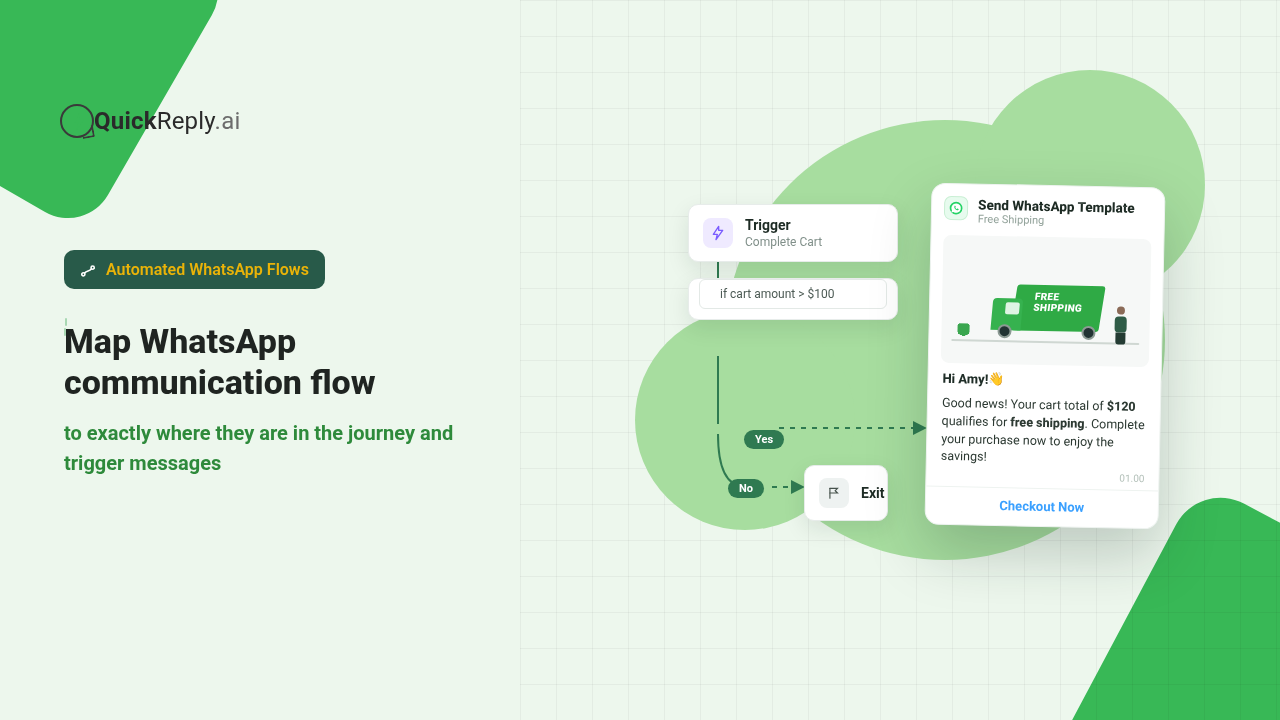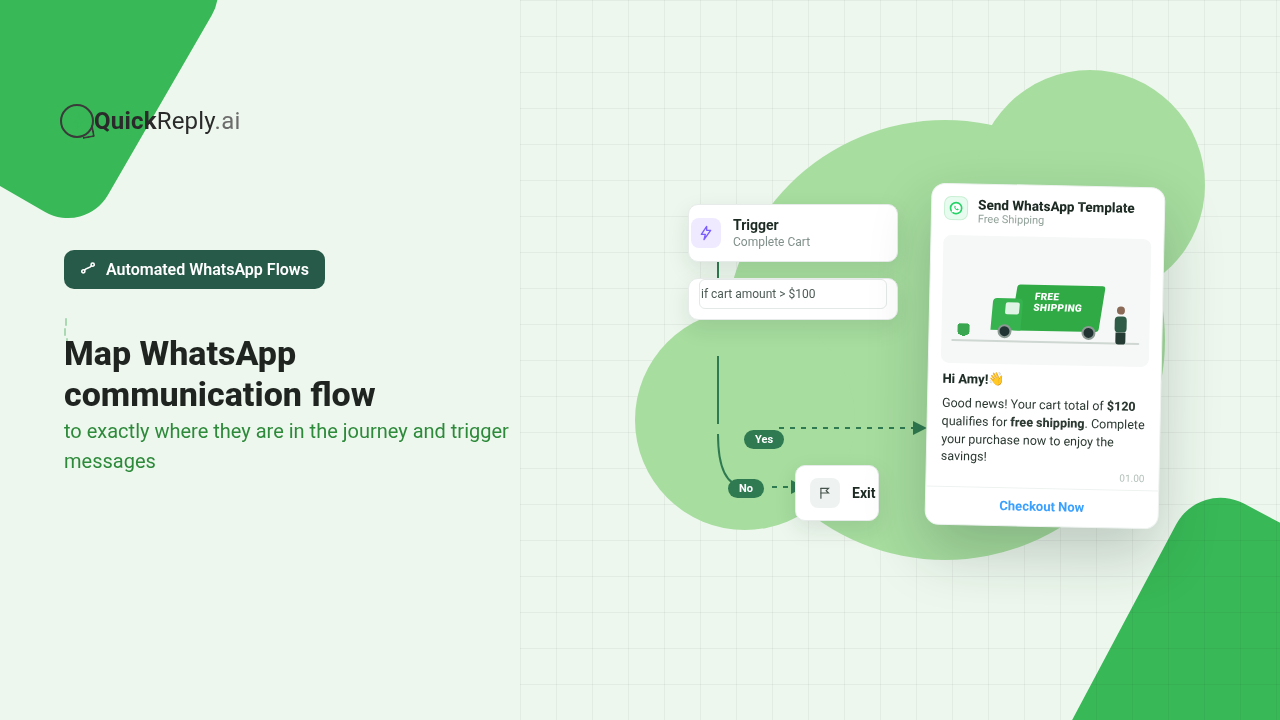--- a/index.html
+++ b/index.html
@@ -18,47 +18,47 @@
 
 .logo{position:absolute;left:60px;top:104px;display:flex;align-items:center;}
 .logo .mark{width:34px;height:34px;border:2px solid #3a3a3a;border-radius:50%;position:relative}
 .logo .mark::before{content:"";position:absolute;right:-2px;bottom:-2px;width:10px;height:10px;border-right:2px solid #3a3a3a;border-bottom:2px solid #3a3a3a;transform:rotate(-10deg);border-bottom-right-radius:2px}
 .logo .mark svg{position:absolute;left:7px;top:6px}
 .logo .word{font-size:24px;font-weight:400;color:#2a2a2a;letter-spacing:.2px}
 .logo .word .quick{font-weight:700}
 
 
 .left{position:absolute;left:64px;top:250px;width:450px}
-.pill{display:inline-flex;align-items:flex-start;gap:10px;background:#285a49;color:#ffffff;border-radius:10px;padding:10px 16px;font-weight:600;font-size:16px}
+.pill{display:inline-flex;align-items:flex-end;gap:10px;background:#285a49;color:#eab308;border-radius:10px;padding:10px 16px;font-weight:600;font-size:16px}
 .pill .flow-icon{display:inline-flex}
-h1{margin-top:44px;font-size:34px;line-height:1.22;font-weight:800;color:#1f2421}
-.sub{font-size:20px;line-height:1.5;color:#2e8a3b;font-weight:400}
+h1{margin-top:32px;font-size:34px;line-height:1.22;font-weight:800;color:#1f2421}
+.sub{margin-top:14px;font-size:20px;line-height:1.5;color:#2e8a3b;font-weight:700}
 
 
 .right{position:absolute;left:520px;top:0;width:760px;height:720px}
 .grid-bg{position:absolute;inset:0;background-image:linear-gradient(to right,rgba(0,0,0,.045) 1px,transparent 1px),linear-gradient(to bottom,rgba(0,0,0,.045) 1px,transparent 1px);background-size:36px 36px}
 .blob{position:absolute;left:205px;top:120px;width:440px;height:440px;border-radius:50%;background:#a7dd9f}
 .blob::before{content:"";position:absolute;left:-90px;top:190px;width:220px;height:220px;background:#a7dd9f;border-radius:50%}
 .blob::after{content:"";position:absolute;right:-40px;top:-50px;width:230px;height:230px;background:#a7dd9f;border-radius:50%}
 
 .cards{position:absolute;left:0;top:0;width:100%;height:100%}
 
 .node{position:absolute;background:#fff;border:1px solid #e7ecea;border-radius:10px;box-shadow:0 8px 22px rgba(20,40,30,.10)}
-.node .row{display:flex;align-items:center;gap:12px;padding:12px 2px}
+.node .row{display:flex;align-items:center;gap:12px;padding:12px 14px}
 .ic{width:30px;height:30px;border-radius:8px;display:flex;align-items:center;justify-content:center;flex-shrink:0}
 .ic.purple{background:#efeaff}
 .ic.green{background:#d8f2da}
 .ic.grey{background:#eef2f1}
 .node .title{font-weight:700;font-size:14px;color:#1d2b24}
 .node .subt{font-size:12px;color:#81908a;margin-top:2px}
 
 .trigger{left:168px;top:204px;width:210px}
 .condition{left:168px;top:278px;width:210px;padding-bottom:10px}
-.condition .cond-input{margin:0 10px;border:1px solid #e3e9e6;border-radius:6px;padding:7px 1px;font-size:12px;color:#4d5b55;background:#fff}
-.exit{left:275px;top:465px;width:84px}
+.condition .cond-input{margin:0 10px;border:1px solid #e3e9e6;border-radius:6px;padding:7px 20px;font-size:12px;color:#4d5b55;background:#fff}
+.exit{left:284px;top:465px;width:84px}
 .exit .row{padding:12px 14px}
 
 
 .chip{position:absolute;background:#2f7a51;color:#fff;font-size:11px;font-weight:700;border-radius:999px;padding:3px 11px}
 .chip.yes{left:224px;top:430px}
 .chip.no{left:208px;top:479px}
 
 
 .wires{position:absolute;inset:0;pointer-events:none}
 

